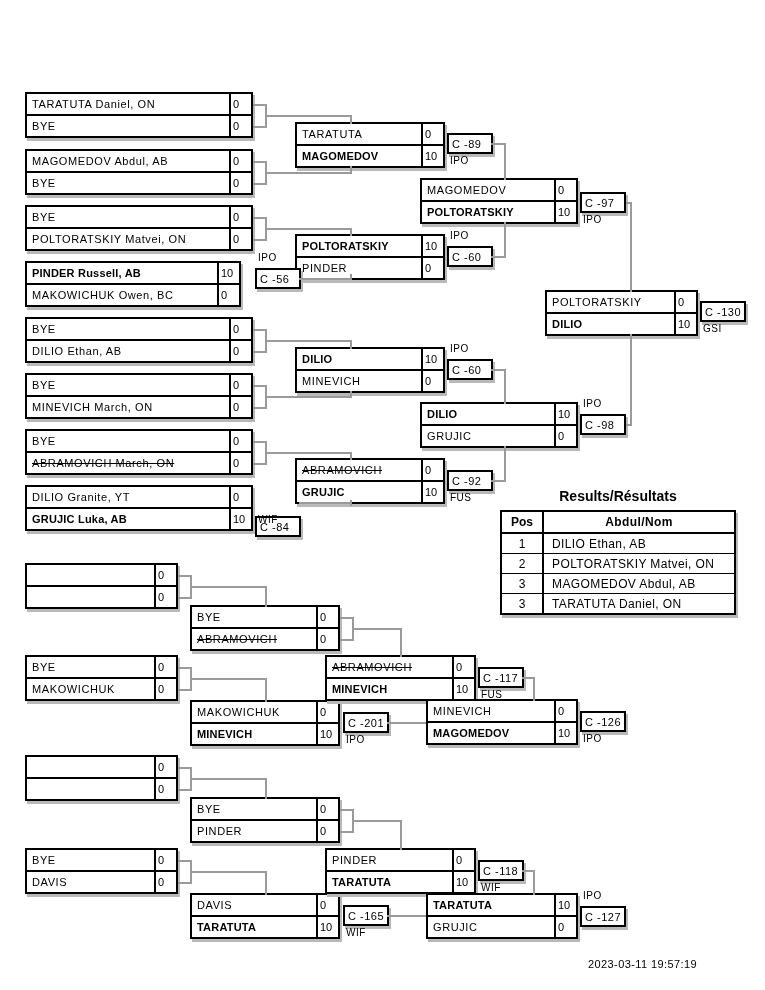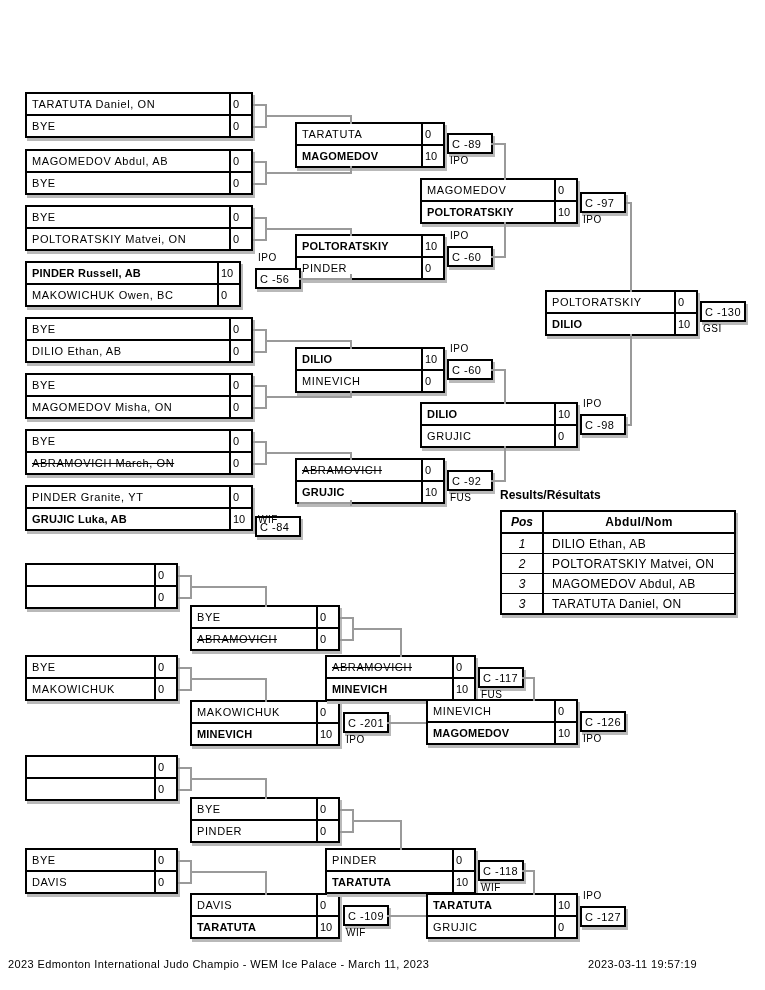--- a/index.html
+++ b/index.html
@@ -18,29 +18,29 @@
   .b{font-weight:bold;letter-spacing:0.2px;}
   .st{text-decoration:line-through;}
   
   .ref{position:absolute;box-sizing:border-box;width:46px;height:21px;border:2px solid #000;
        background:#fff;box-shadow:2px 3px 0 #b9b9b9;font-size:11px;display:flex;
        align-items:center;padding-left:3px;letter-spacing:0.5px;}
   .rt{position:absolute;font-size:10px;letter-spacing:0.5px;line-height:12px;}
   
   .ln{position:absolute;background:#9a9a9a;}
   
-  .res-title{position:absolute;left:500px;top:488px;width:236px;text-align:left;
-             font-size:12px;font-weight:bold;}
+  .res-title{position:absolute;left:500px;top:488px;width:236px;text-align:center;
+             font-size:14px;font-weight:bold;}
   .res-table{position:absolute;left:500px;top:510px;width:236px;box-sizing:border-box;
              border:2px solid #000;background:#fff;box-shadow:2px 3px 0 #b9b9b9;}
   .res-head{display:flex;height:20px;border-bottom:2px solid #000;font-weight:bold;font-size:12px;}
   .res-row{display:flex;height:19px;font-size:12px;}
   .res-row + .res-row{border-top:1px solid #000;}
   .rp{width:40px;border-right:2px solid #000;display:flex;align-items:center;
-      justify-content:center;flex-shrink:0;font-style:italic;}
+      justify-content:center;flex-shrink:0;}
   .rn{flex:1;display:flex;align-items:center;padding-left:8px;letter-spacing:0.4px;}
   .res-head .rn{justify-content:center;padding-left:0;}
   .foot{position:absolute;top:958px;font-size:11px;letter-spacing:0.4px;}
   .fl{left:8px;} .fr{left:588px;}
 </style>
 </head>
 <body>
 
 <div class="page">
 
@@ -93,37 +93,37 @@
         <span class="n">DILIO Ethan, AB</span>
         <span class="s">0</span>
       </div>
   </div>
   <div class="m" style="left:25px;top:373px;width:228px">
     <div class="r">
         <span class="n">BYE</span>
         <span class="s">0</span>
       </div>
     <div class="r">
-        <span class="n">MAGOMEDOV Misha, ON</span>
+        <span class="n">MINEVICH March, ON</span>
         <span class="s">0</span>
       </div>
   </div>
   <div class="m" style="left:25px;top:429px;width:228px">
     <div class="r">
         <span class="n">BYE</span>
         <span class="s">0</span>
       </div>
     <div class="r">
         <span class="n st">ABRAMOVICH March, ON</span>
         <span class="s">0</span>
       </div>
   </div>
   <div class="m" style="left:25px;top:485px;width:228px">
     <div class="r">
-        <span class="n">PINDER Granite, YT</span>
+        <span class="n">DILIO Granite, YT</span>
         <span class="s">0</span>
       </div>
     <div class="r">
         <span class="n b">GRUJIC Luka, AB</span>
         <span class="s">10</span>
       </div>
   </div>
 
   <div class="m" style="left:295px;top:122px;width:150px">
     <div class="r">
@@ -403,21 +403,21 @@
   <div class="m" style="left:426px;top:893px;width:152px">
     <div class="r">
         <span class="n b">TARATUTA</span>
         <span class="s">10</span>
       </div>
     <div class="r">
         <span class="n">GRUJIC</span>
         <span class="s">0</span>
       </div>
   </div>
-  <div class="ref" style="left:343px;top:905px">C -109</div>
+  <div class="ref" style="left:343px;top:905px">C -165</div>
   <div class="rt" style="left:346px;top:927px">WIF</div>
   <div class="ref" style="left:478px;top:860px">C -118</div>
   <div class="rt" style="left:481px;top:882px">WIF</div>
   <div class="rt" style="left:583px;top:890px">IPO</div>
   <div class="ref" style="left:580px;top:906px">C -127</div>
 
   <i class="ln" style="left:178px;top:767px;width:12px;height:2px"></i>
   <i class="ln" style="left:178px;top:789px;width:12px;height:2px"></i>
   <i class="ln" style="left:190px;top:767px;width:2px;height:24px"></i>
   <i class="ln" style="left:190px;top:778px;width:75px;height:2px"></i>
@@ -453,15 +453,14 @@
     <div class="res-row">
       <span class="rp">3</span>
       <span class="rn">MAGOMEDOV Abdul, AB</span>
     </div>
     <div class="res-row">
       <span class="rp">3</span>
       <span class="rn">TARATUTA Daniel, ON</span>
     </div>
   </div>
 
-  <div class="foot fl">2023 Edmonton International Judo Champio - WEM Ice Palace - March 11, 2023</div>
   <div class="foot fr">2023-03-11 19:57:19</div>
 </div>
 
 </body></html>

